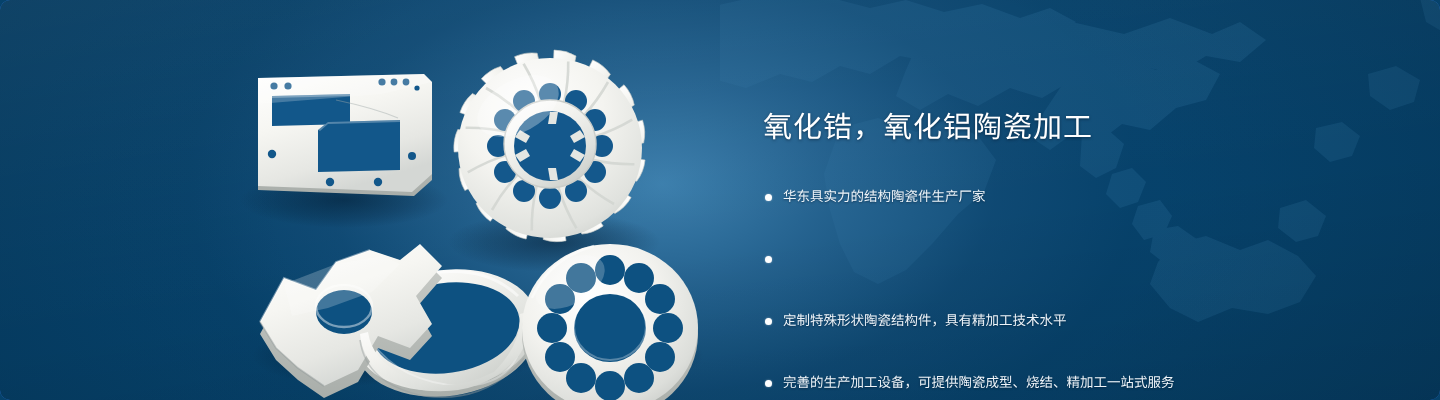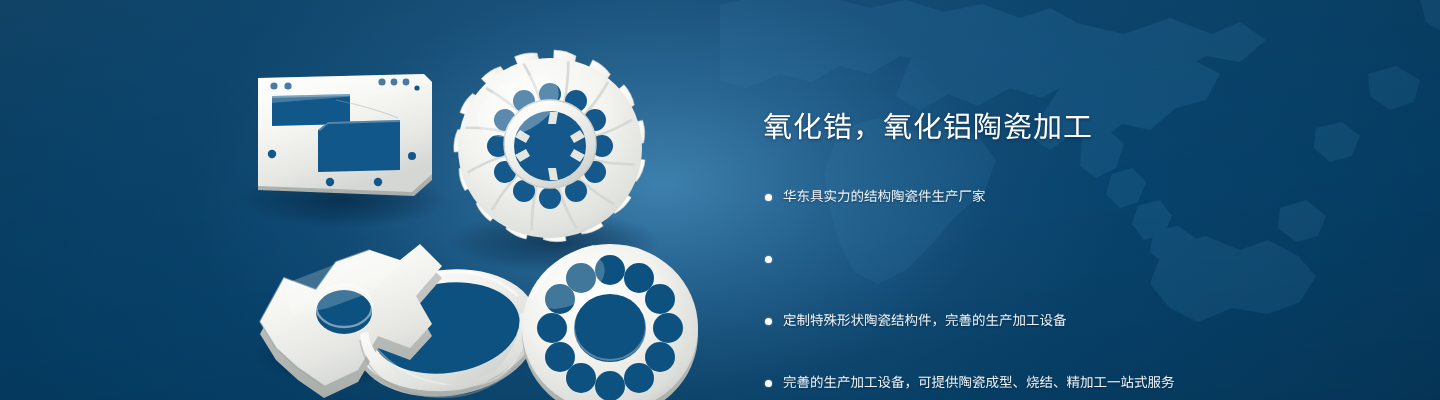--- a/index.html
+++ b/index.html
@@ -9,20 +9,21 @@
     background: #06426b;
   }
   #banner {
     position: relative;
     width: 1440px;
     height: 400px;
     overflow: hidden;
     font-family: "Liberation Sans", "DejaVu Sans", sans-serif;
     background: #3b82f6;
     user-select: none;
+    border-radius: 10px;
   }
   
   .bg-base {
     position: absolute;
     inset: 0;
     background: #06426b;
   }
   .bg-glow {
     position: absolute;
     inset: 0;
@@ -368,21 +369,21 @@
     <ul class="bullets">
       <li class="bullet">
         <span class="bullet-dot"></span>
         <span>华东具实力的结构陶瓷件生产厂家</span>
       </li>
       <li class="bullet">
         <span class="bullet-dot"></span>
       </li>
       <li class="bullet">
         <span class="bullet-dot"></span>
-        <span>定制特殊形状陶瓷结构件，完善的生产加工设备</span>
+        <span>定制特殊形状陶瓷结构件，具有精加工技术水平</span>
       </li>
       <li class="bullet">
         <span class="bullet-dot"></span>
         <span>完善的生产加工设备，可提供陶瓷成型、烧结、精加工一站式服务</span>
       </li>
     </ul>
   </div>
 
 </div>
 

